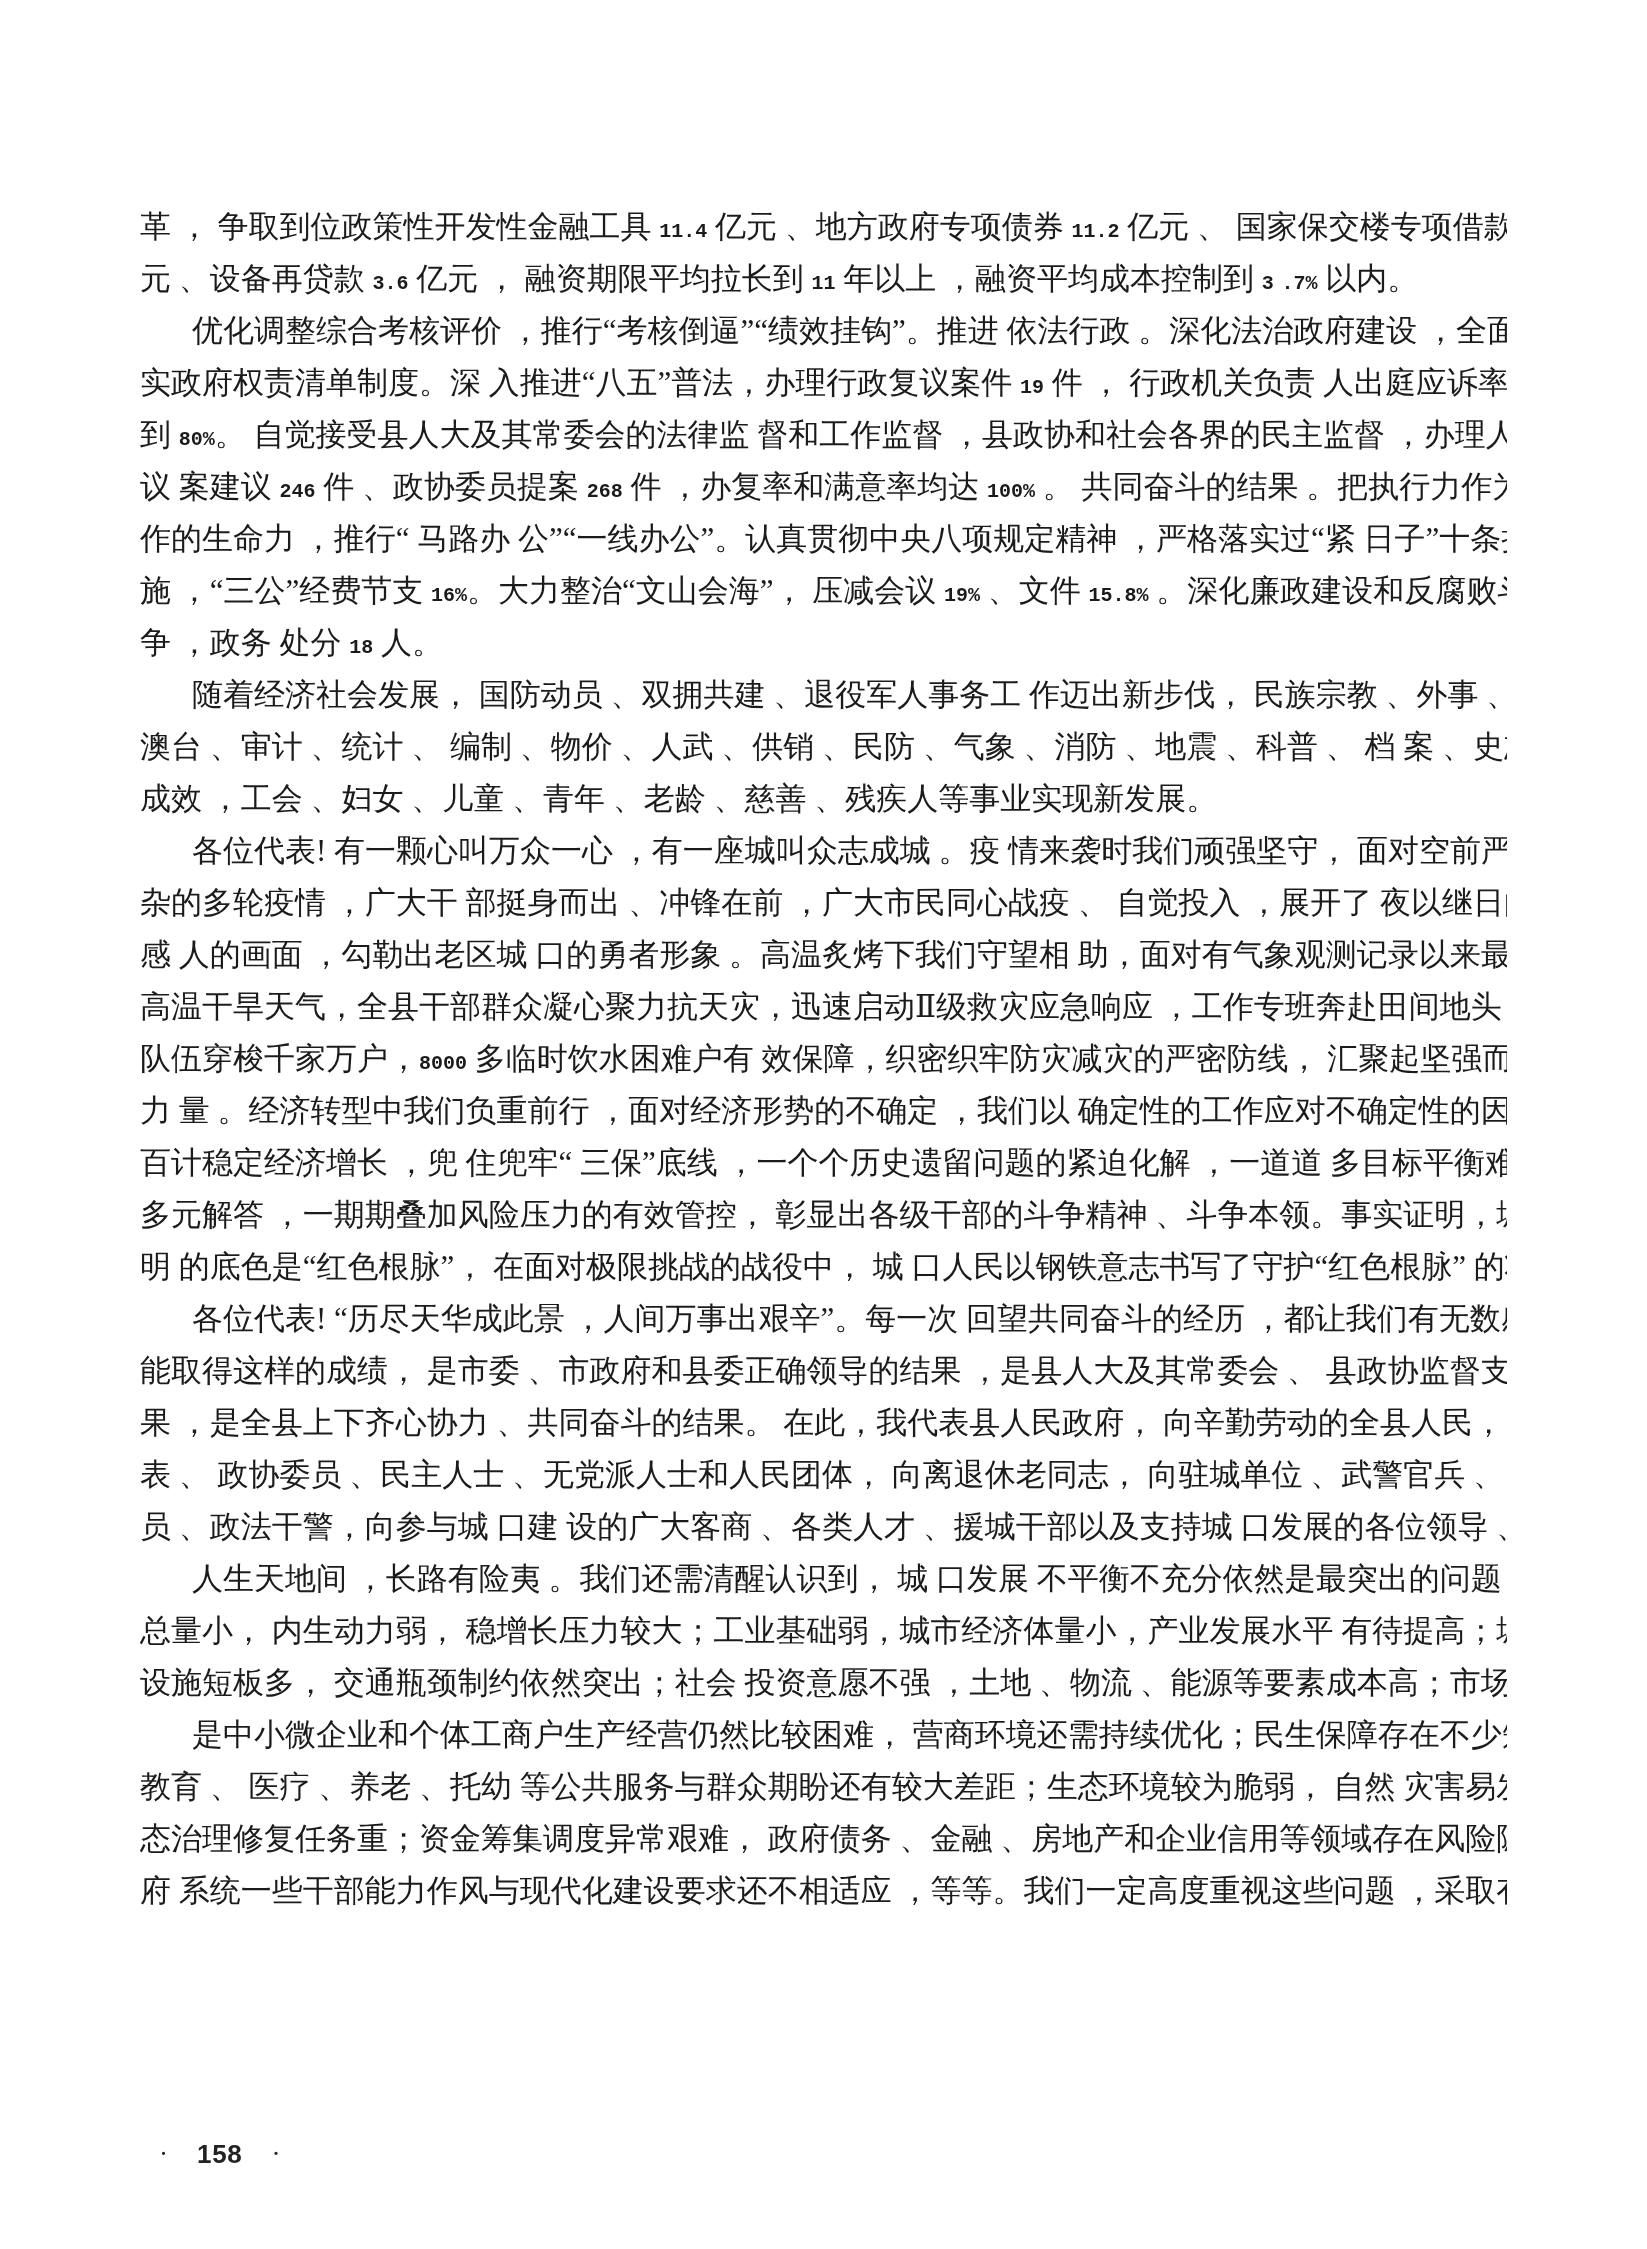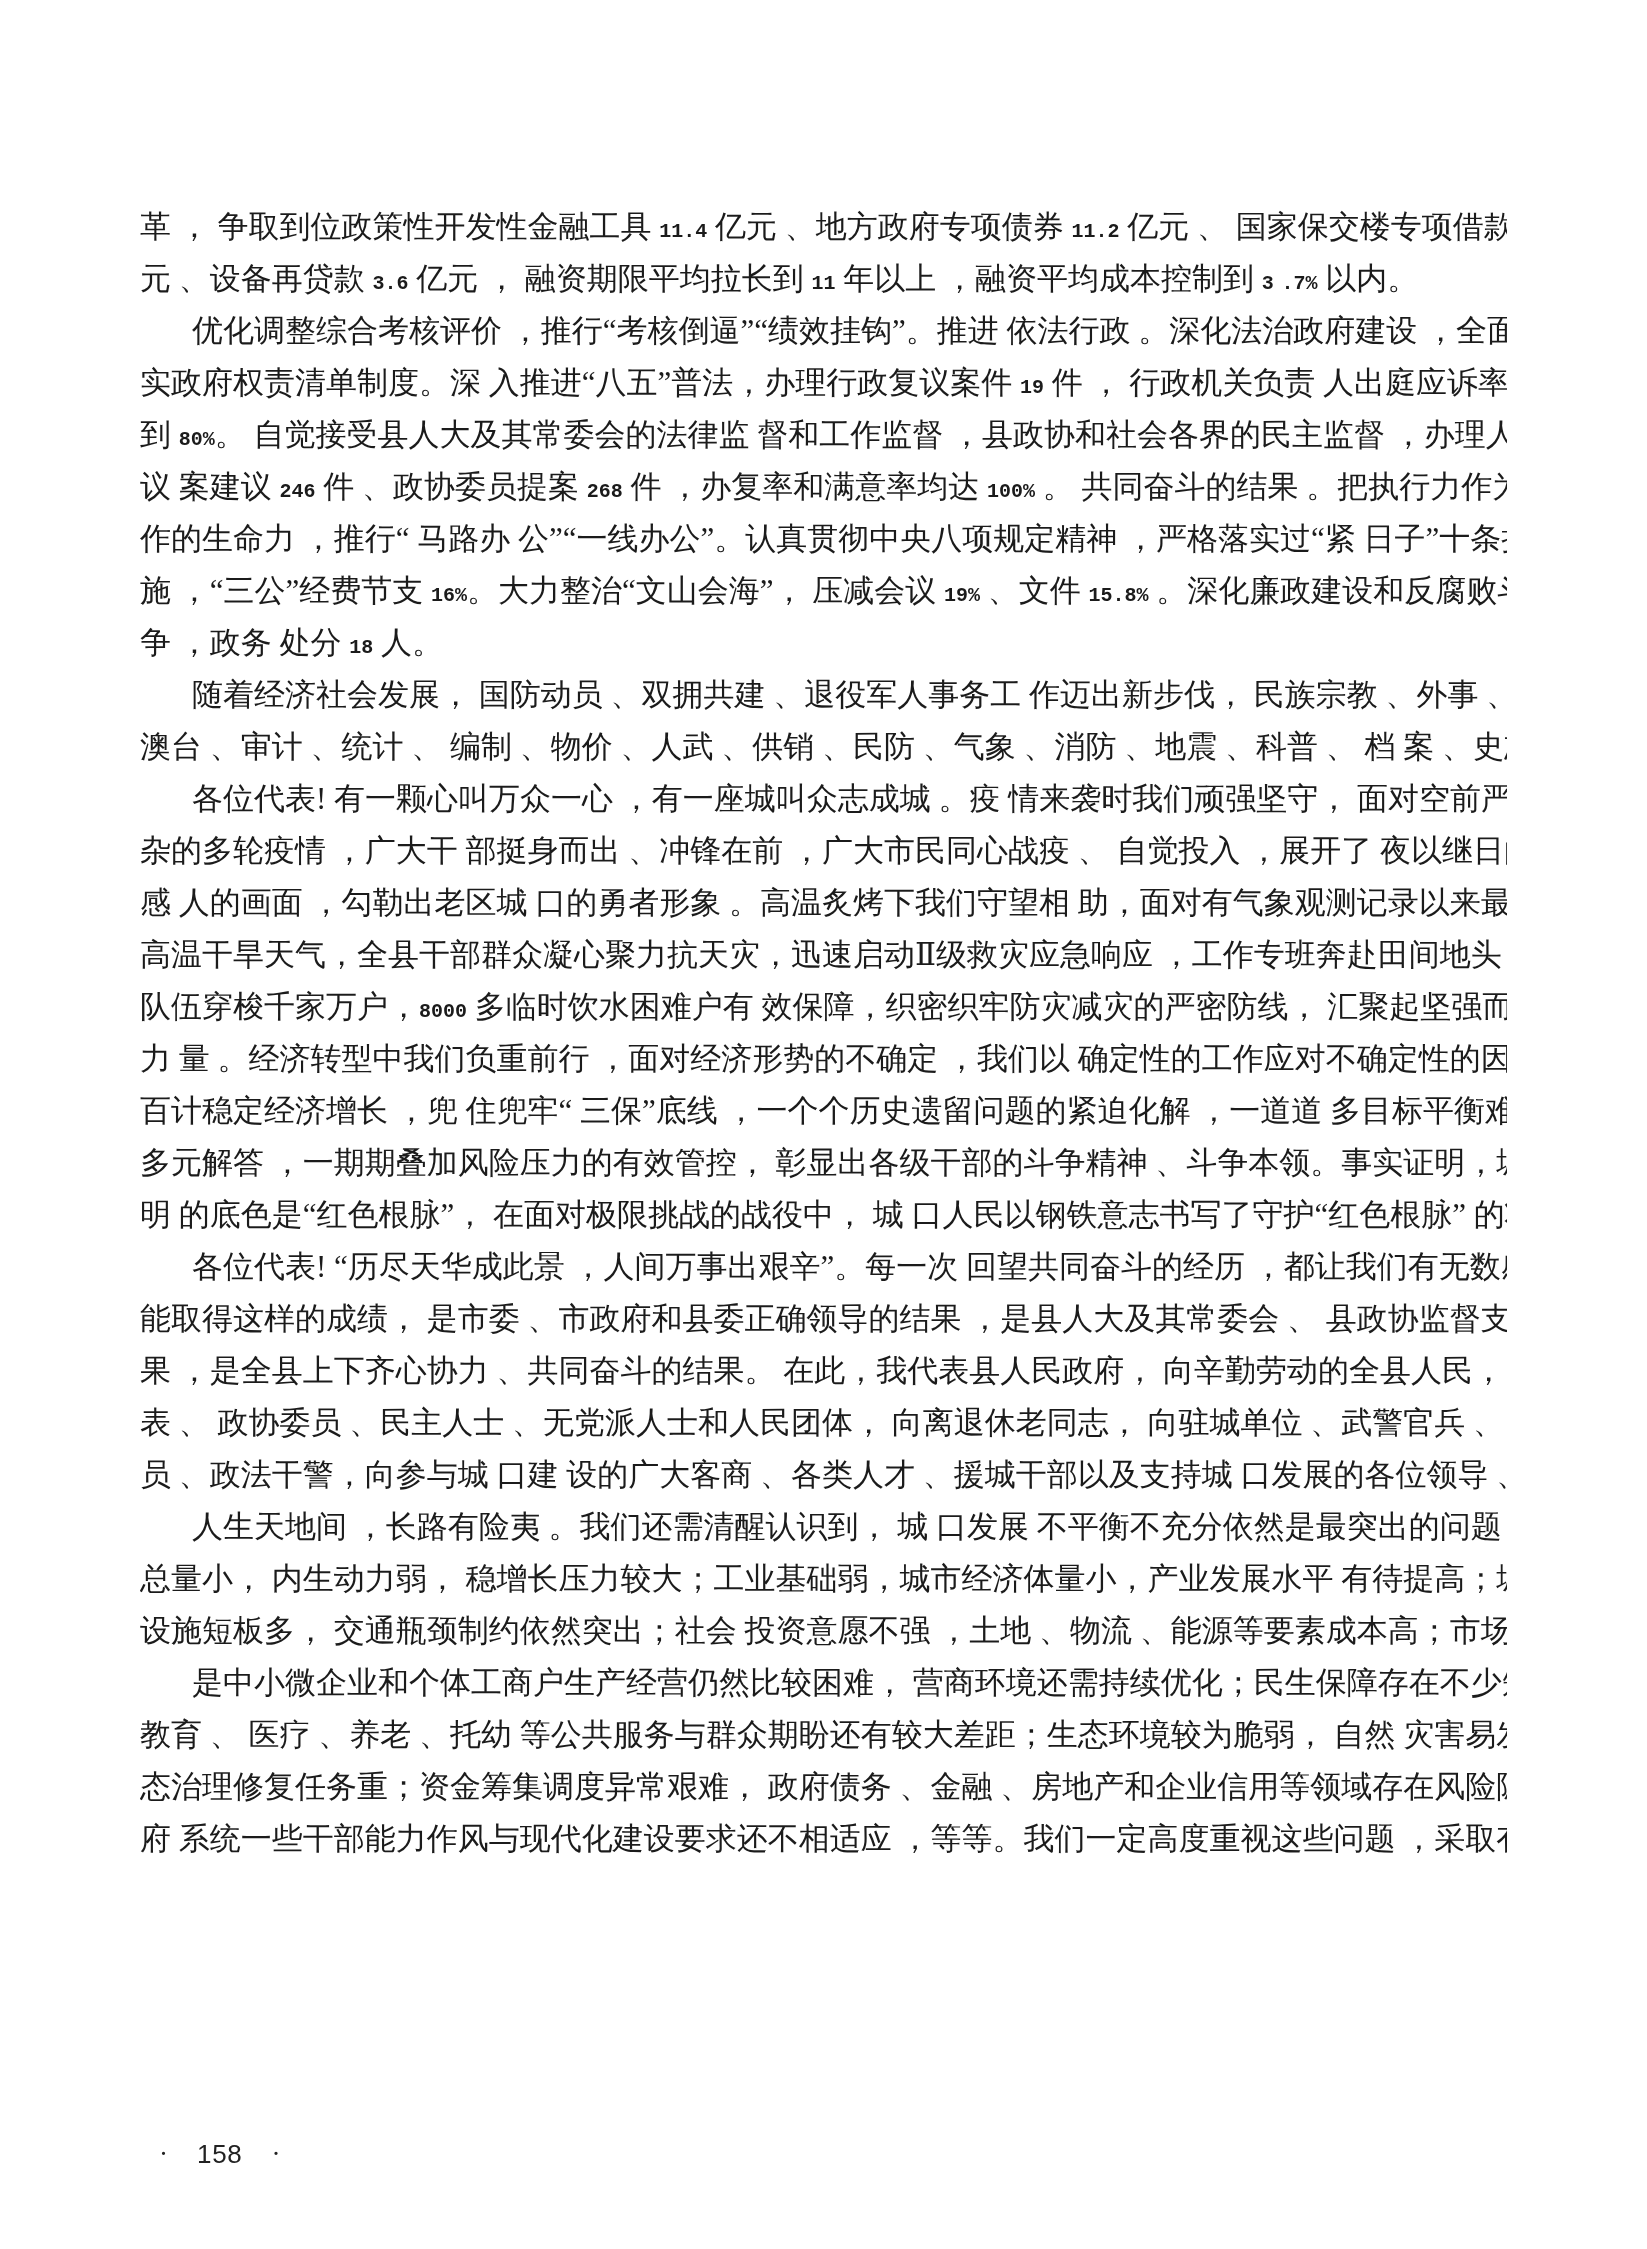--- a/index.html
+++ b/index.html
@@ -55,21 +55,21 @@
     color: #222222;
     display: flex;
     align-items: center;
   }
   .page-footer .dot {
     font-family: "Liberation Serif", "DejaVu Serif", serif;
     font-size: 27px;
   }
   .page-footer .pageno {
     font-family: "Liberation Sans", "DejaVu Sans", sans-serif;
-    font-weight: 400;
+    font-weight: 700;
     font-size: 26px;
     margin: 0 29px;
     letter-spacing: 0.7px;
   }
 </style>
 </head>
 <body>
 
 <div class="page">
   <div class="text-block">
@@ -77,20 +77,21 @@
       <div class="line short">元 、设备再贷款 <span class="num">3.6</span> 亿元 ， 融资期限平均拉长到 <span class="num">11</span> 年以上 ，融资平均成本控制到 <span class="num">3</span> <span class="num">.7%</span> 以内。</div>
       <div class="line indent">优化调整综合考核评价 ，推行“考核倒逼”“绩效挂钩”。推进 <b>依法行政</b> 。深化法治政府建设 ，全面落</div>
       <div class="line">实政府权责清单制度。深 入推进“八五”普法，办理行政复议案件 <span class="num">19</span> 件 ， 行政机关负责 人出庭应诉率提升</div>
       <div class="line">到 <span class="num">80%</span>。 自觉接受县人大及其常委会的法律监 督和工作监督 ，县政协和社会各界的民主监督 ，办理人大代表</div>
       <div class="line">议 案建议 <span class="num">246</span> 件 、政协委员提案 <span class="num">268</span> 件 ，办复率和满意率均达 <span class="num">100%</span> 。 <b>共同奋斗的结果</b> 。把执行力作为政府工</div>
       <div class="line">作的生命力 ，推行“ 马路办 公”“一线办公”。认真贯彻中央八项规定精神 ，严格落实过“紧 日子”十条措</div>
       <div class="line">施 ，“三公”经费节支 <span class="num">16%</span>。大力整治“文山会海”， 压减会议 <span class="num">19%</span> 、文件 <span class="num">15.8%</span> 。深化廉政建设和反腐败斗</div>
       <div class="line short">争 ，政务 处分 <span class="num">18</span> 人。</div>
       <div class="line indent">随着经济社会发展， 国防动员 、双拥共建 、退役军人事务工 作迈出新步伐， 民族宗教 、外事 、侨务 、港</div>
       <div class="line">澳台 、审计 、统计 、 编制 、物价 、人武 、供销 、民防 、气象 、消防 、地震 、科普 、 档 案 、史志等工作取得新</div>
+      <div class="line short">成效 ，工会 、妇女 、儿童 、青年 、老龄 、慈善 、残疾人等事业实现新发展。</div>
       <div class="line indent">各位代表! 有一颗心叫万众一心 ，有一座城叫众志成城 。疫  情来袭时我们顽强坚守， 面对空前严峻复</div>
       <div class="line">杂的多轮疫情 ，广大干 部挺身而出 、冲锋在前 ，广大市民同心战疫 、 自觉投入 ，展开了 夜以继日的奋战，</div>
       <div class="line">感 人的画面 ，勾勒出老区城 口的勇者形象 。高温炙烤下我们守望相  助，面对有气象观测记录以来最极端</div>
       <div class="line">高温干旱天气，全县干部群众凝心聚力抗天灾，迅速启动Ⅱ级救灾应急响应 ，工作专班奔赴田间地头 ，送水</div>
       <div class="line">队伍穿梭千家万户，<span class="num">8000</span> 多临时饮水困难户有 效保障，织密织牢防灾减灾的严密防线， 汇聚起坚强而温暖的</div>
       <div class="line">力 量 。经济转型中我们负重前行 ，面对经济形势的不确定 ，我们以 确定性的工作应对不确定性的因素 ，千方</div>
       <div class="line">百计稳定经济增长 ，兜 住兜牢“ 三保”底线 ，一个个历史遗留问题的紧迫化解 ，一道道 多目标平衡难题的</div>
       <div class="line">多元解答 ，一期期叠加风险压力的有效管控， 彰显出各级干部的斗争精神 、斗争本领。事实证明，城 口最鲜</div>
       <div class="line">明 的底色是“红色根脉”， 在面对极限挑战的战役中， 城 口人民以钢铁意志书写了守护“红色根脉” 的壮丽</div>
       <div class="line indent">各位代表! “历尽天华成此景 ，人间万事出艰辛”。每一次 回望共同奋斗的经历 ，都让我们有无数感悟。</div>

